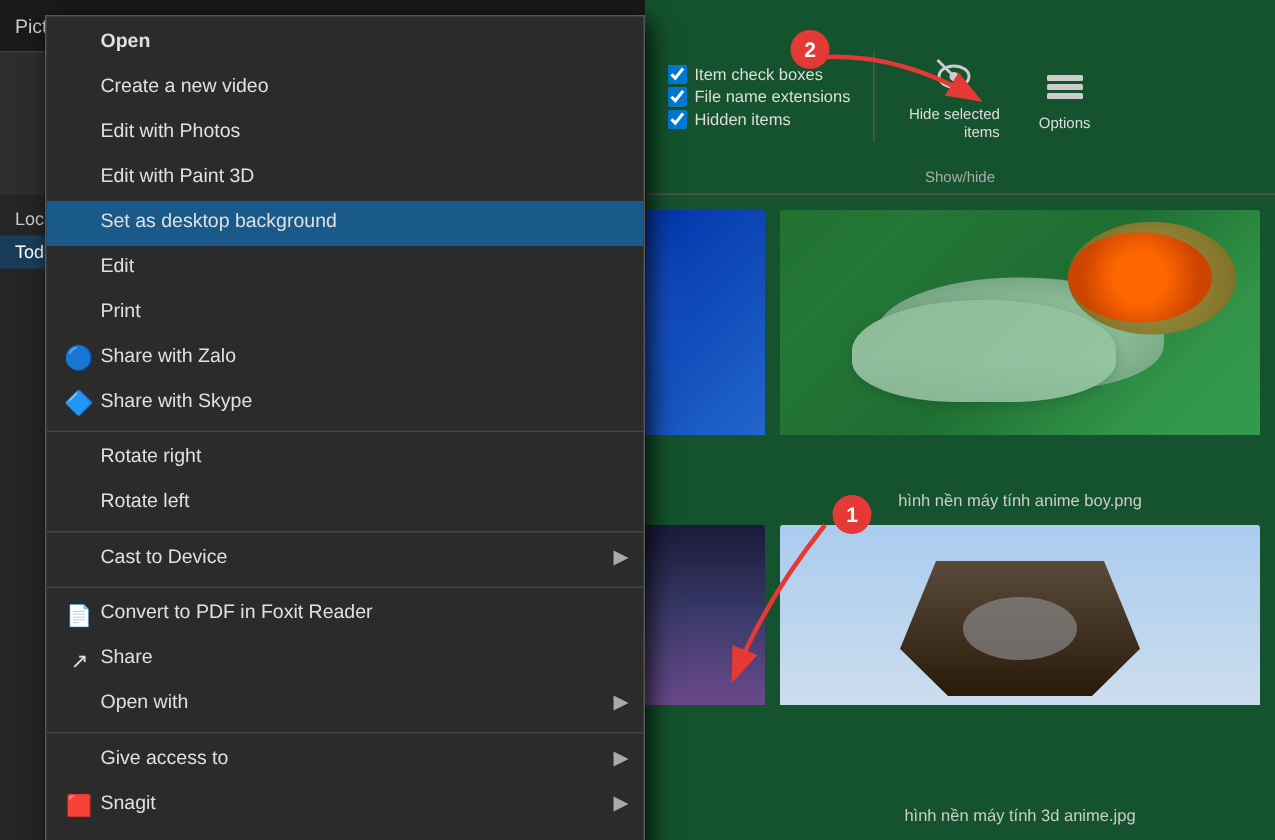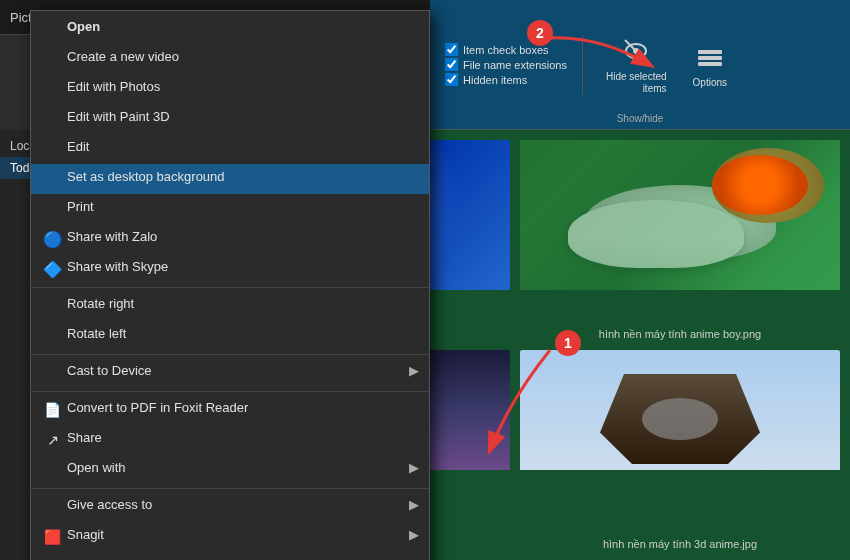--- a/index.html
+++ b/index.html
@@ -21,21 +21,21 @@
       height: 560px;
       background: #2d2d2d;
     }
 
     
     .ribbon-area {
       position: absolute;
       top: 0; right: 0;
       width: 420px;
       height: 130px;
-      background: #0c4a6e;
+      background: #14532d;
       border-bottom: 1px solid #555;
       display: flex;
       align-items: center;
       padding: 10px 15px;
       gap: 10px;
     }
 
     .ribbon-section {
       display: flex;
       flex-direction: column;
@@ -451,28 +451,28 @@
   <div class="menu-item">
     <span class="icon-placeholder"></span>
     <span class="menu-item-label">Edit with Photos</span>
   </div>
 
   <div class="menu-item">
     <span class="icon-placeholder"></span>
     <span class="menu-item-label">Edit with Paint 3D</span>
   </div>
 
+  <div class="menu-item highlighted">
+    <span class="icon-placeholder"></span>
+    <span class="menu-item-label">Set as desktop background</span>
+  </div>
+
   <div class="menu-item">
     <span class="icon-placeholder"></span>
     <span class="menu-item-label">Edit</span>
-  </div>
-
-  <div class="menu-item highlighted">
-    <span class="icon-placeholder"></span>
-    <span class="menu-item-label">Set as desktop background</span>
   </div>
 
   <div class="menu-item">
     <span class="icon-placeholder"></span>
     <span class="menu-item-label">Print</span>
   </div>
 
   <div class="menu-item">
     <span class="icon-placeholder" style="font-size:16px;">🔵</span>
     <span class="menu-item-label">Share with Zalo</span>

